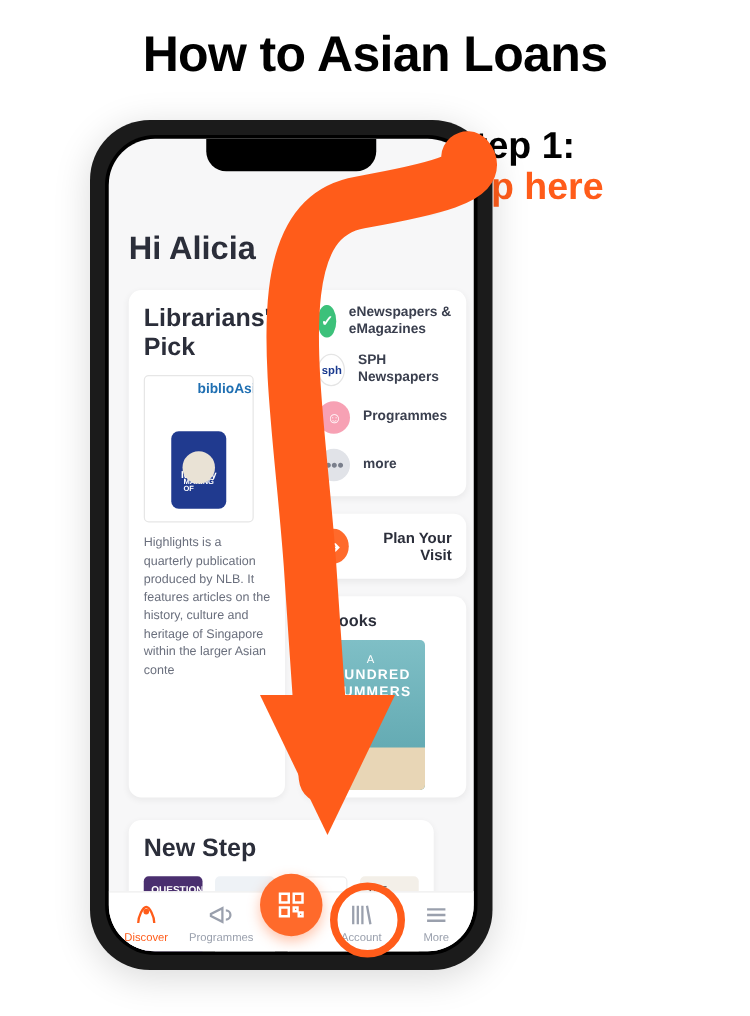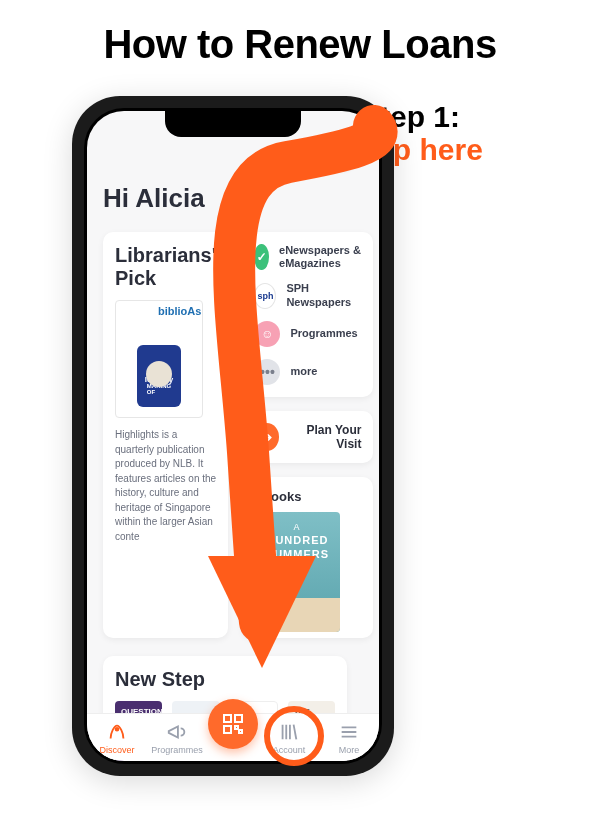--- a/index.html
+++ b/index.html
@@ -213,21 +213,21 @@
   }
   .tap-circle{
     position:absolute; left:264px; top:706px; width:60px; height:60px;
     border:6px solid #ff5c1a; border-radius:50%; z-index:61; pointer-events:none;
   }
 
 </style>
 </head>
 <body>
 
-<h1 class="page-title">How to Renew Loans</h1>
+<h1 class="page-title">How to Asian Loans</h1>
 
 <div class="step-block">
   <div class="step-line1">Step 1:</div>
   <div class="step-line2">Tap here</div>
 </div>
 
 <div class="phone">
   <div class="phone-inner">
     <div class="screen">
       <div class="notch"></div>

